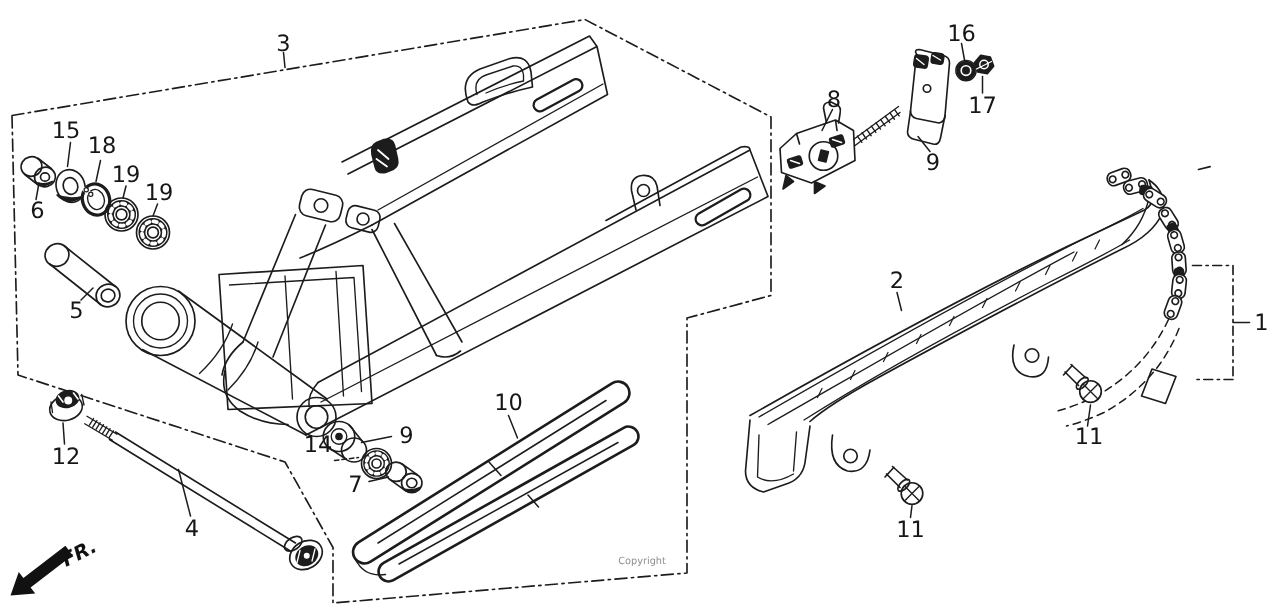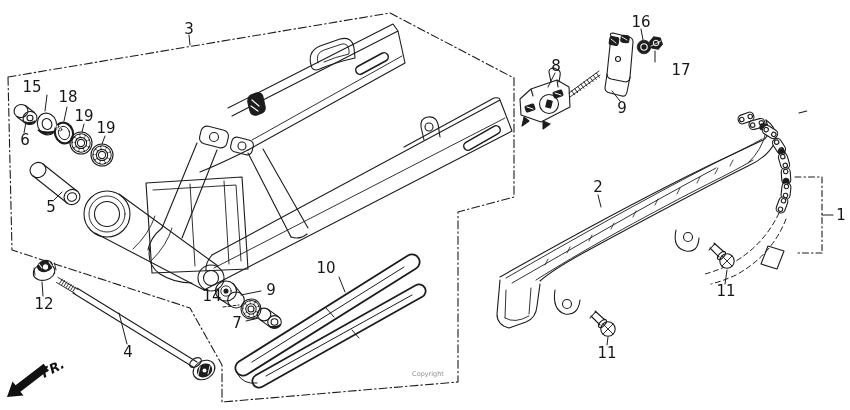--- a/index.html
+++ b/index.html
@@ -321,36 +321,36 @@
     <path d="M620,101 L612,91"></path>
     <path d="M641,29 L643,40"></path>
     <path d="M655,62 L655,51"></path>
     <path d="M598,195 L601,207"></path>
     <path d="M725,284 L727,270"></path>
     <path d="M607,345 L608,337"></path>
   </g>
 </svg>
 
 <div class="label" style="left:189px;top:29px">3</div>
-<div class="label" style="left:32px;top:87px">15</div>
+<div class="label" style="left:44px;top:87px">15</div>
 <div class="label" style="left:68px;top:97px">18</div>
 <div class="label" style="left:84px;top:116px">19</div>
 <div class="label" style="left:106px;top:128px">19</div>
 <div class="label" style="left:25px;top:140px">6</div>
 <div class="label" style="left:51px;top:207px">5</div>
 <div class="label" style="left:44px;top:304px">12</div>
 <div class="label" style="left:128px;top:352px">4</div>
 <div class="label" style="left:271px;top:290px">9</div>
 <div class="label" style="left:212px;top:296px">14</div>
 <div class="label" style="left:237px;top:323px">7</div>
-<div class="label" style="left:326px;top:268px">10</div>
+<div class="label" style="left:339px;top:268px">10</div>
 <div class="label" style="left:556px;top:66px">8</div>
 <div class="label" style="left:622px;top:108px">9</div>
 <div class="label" style="left:641px;top:22px">16</div>
-<div class="label" style="left:681px;top:70px">17</div>
+<div class="label" style="left:655px;top:70px">17</div>
 <div class="label" style="left:598px;top:187px">2</div>
 <div class="label" style="left:841px;top:215px">1</div>
 <div class="label" style="left:726px;top:291px">11</div>
 <div class="label" style="left:607px;top:353px">11</div>
 
 <div class="copyright">
   <div>Copyright</div>
 </div>
 
 </div>

